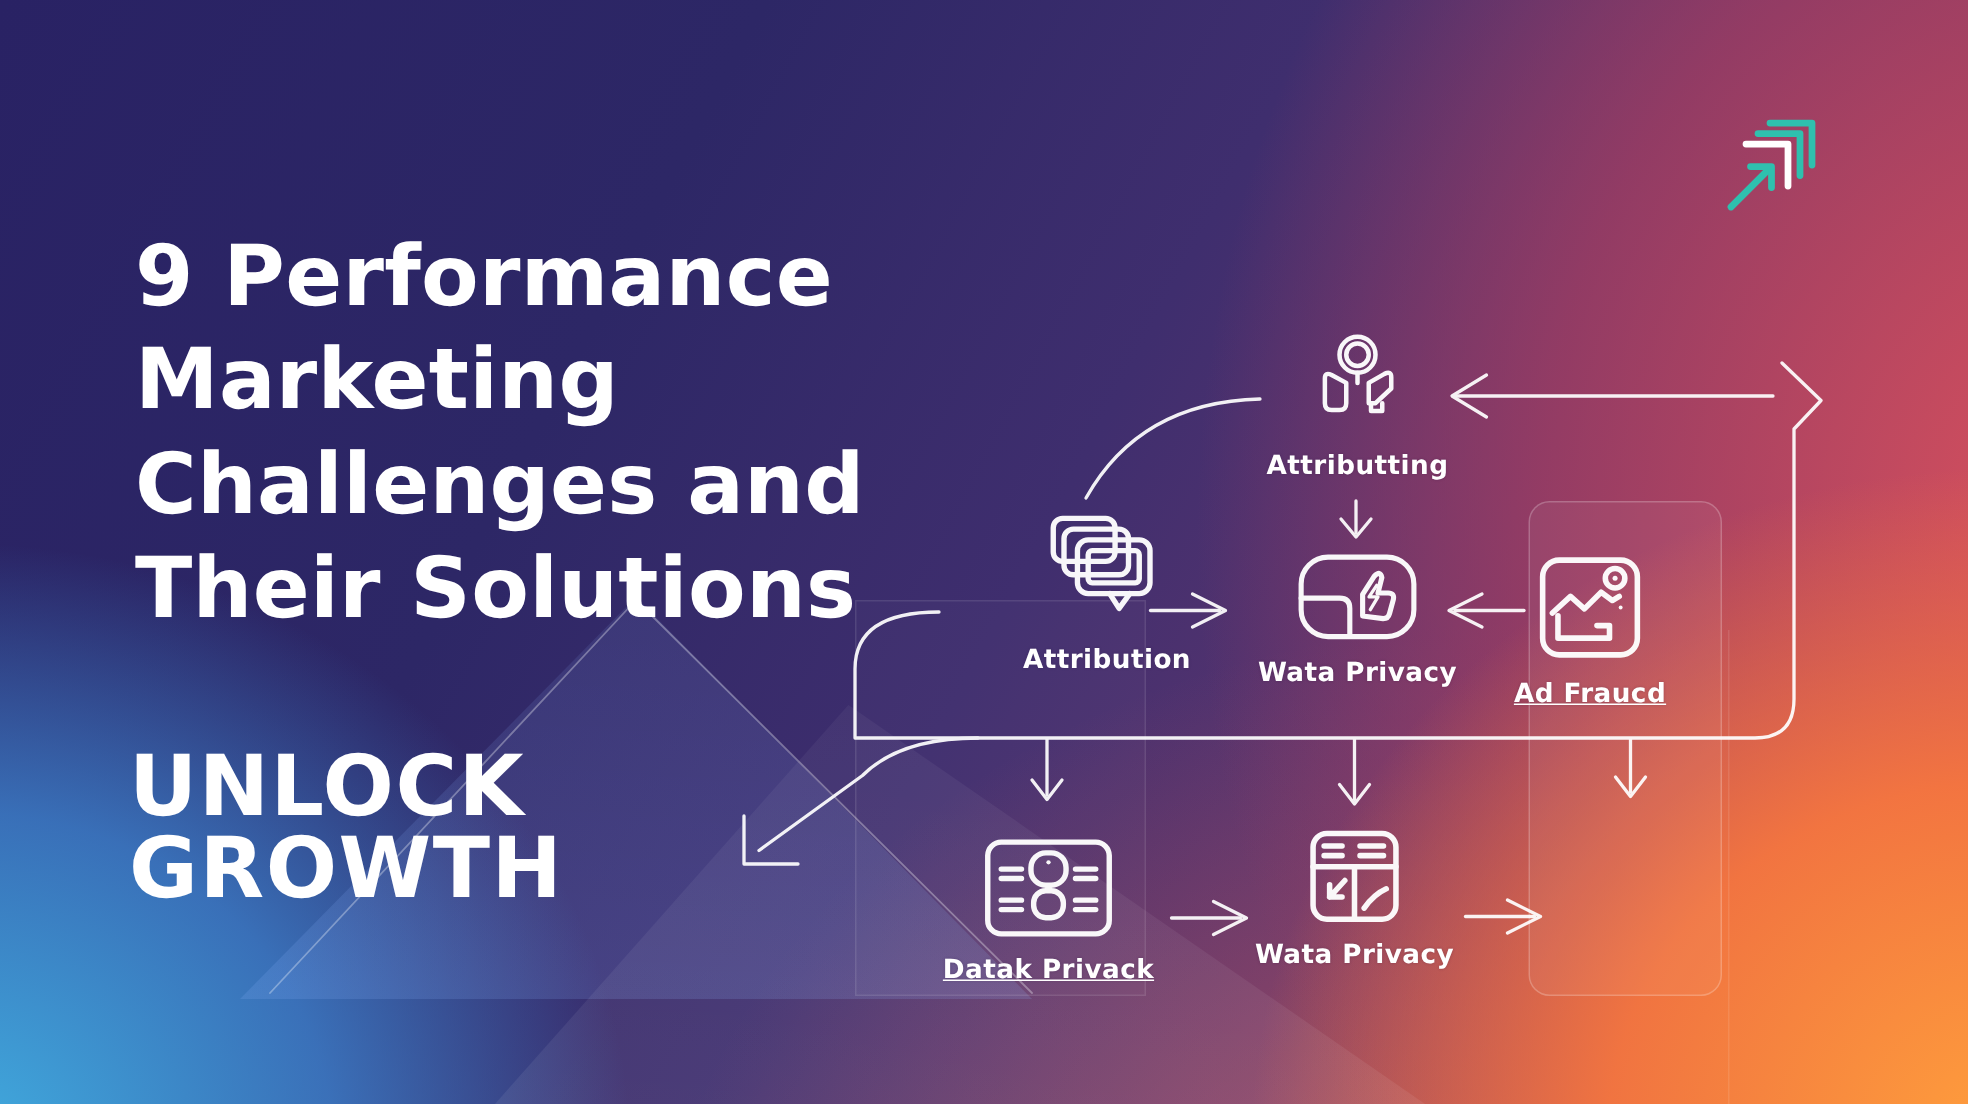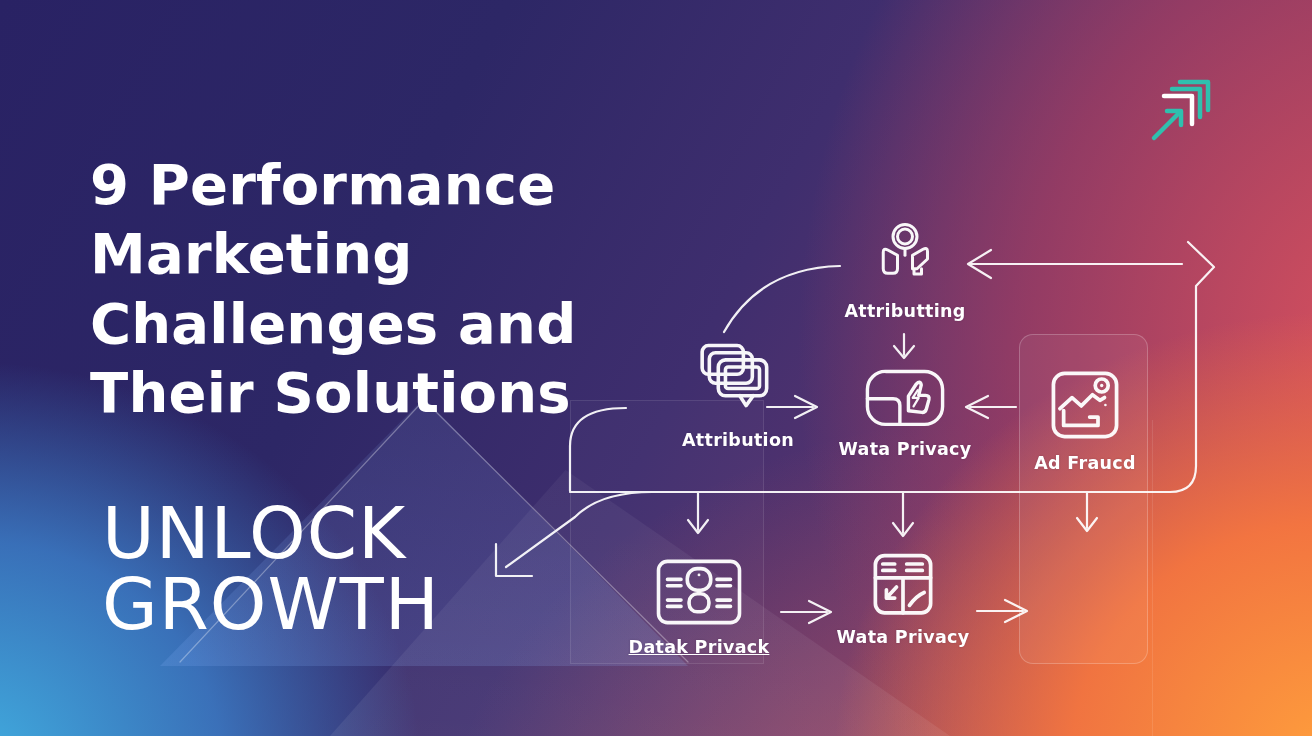--- a/index.html
+++ b/index.html
@@ -25,36 +25,36 @@
   .panel-left-col{left:570px;top:400px;width:192px;height:262px;
     border:1px solid rgba(255,255,255,0.10);background:rgba(255,255,255,0.025);}
   .panel-ad-fraud{left:1019px;top:334px;width:127px;height:328px;border-radius:14px;
     border:1px solid rgba(255,255,255,0.22);background:rgba(255,255,255,0.05);}
   .hairline-v{left:1152px;top:420px;width:1px;height:316px;background:rgba(255,255,255,0.10);}
   .title{
     position:absolute;left:90px;top:150px;width:520px;
     font-size:56px;font-weight:800;line-height:1.24;letter-spacing:0.2px;
   }
   .headline{
-    position:absolute;left:102px;top:498px;
-    font-size:72px;font-weight:400;line-height:0.98;letter-spacing:1px;
+    position:absolute;left:86px;top:498px;
+    font-size:56px;font-weight:700;line-height:0.98;letter-spacing:1px;
   }
   .flow-svg,.logo-svg{position:absolute;}
   .flow-svg{left:0;top:0;}
   .logo-svg{left:1146px;top:76px;}
   .node{
     position:absolute;width:180px;display:flex;flex-direction:column;
     align-items:center;text-align:center;
   }
   .node-label{font-size:17.5px;font-weight:700;letter-spacing:0.3px;margin-top:9px;
     text-shadow:0 0 2px rgba(40,20,60,0.25);}
   .node-attributing{left:815px;top:220px;}
   .node-attribution{left:648px;top:342px;}
   .node-data-privacy{left:815px;top:368px;}
-  .node-ad-fraud{left:995px;top:366px;}
+  .node-ad-fraud{left:970px;top:366px;text-decoration:underline;}
   .node-datak-privack{left:609px;top:556px;text-decoration:underline;}
   .node-wata-privacy{left:813px;top:552px;}
   .node-friuud{left:995px;top:546px;}
   .icon{stroke:#fff;fill:none;stroke-width:4;stroke-linecap:round;stroke-linejoin:round;opacity:0.96;}
 </style>
 </head>
 <body>
 
 <div class="stage">
 

